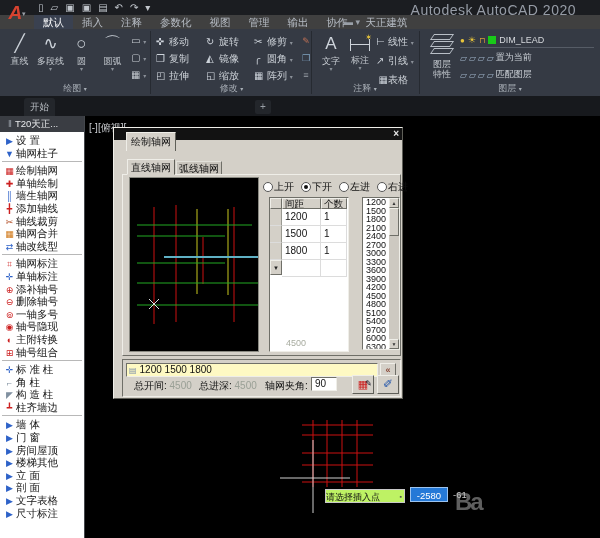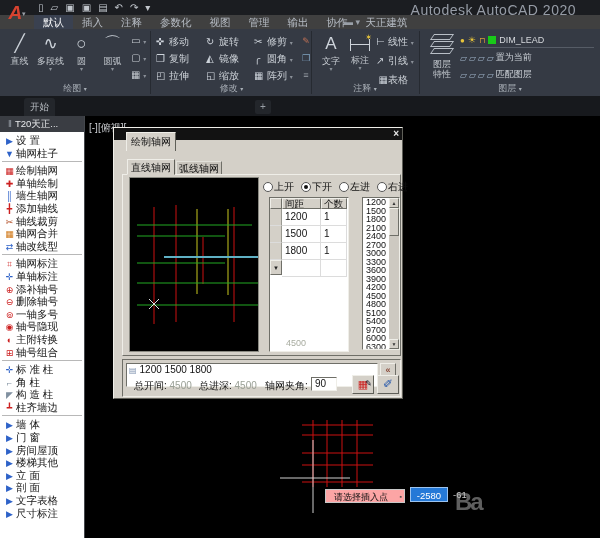--- a/index.html
+++ b/index.html
@@ -77,22 +77,22 @@
   .sbhead{height:16px;background:#3a3d43;color:#e8eaec;font-size:9.5px;line-height:16px;padding-left:8px;}
   .sbhead .grip{color:#9aa0a8;margin-right:3px;}
   .sblist{padding-top:2px;}
   .sbitem{height:12.6px;line-height:12.6px;font-size:10.5px;color:#161616;white-space:nowrap;padding-left:3px;}
   .sbitem .si{display:inline-block;width:13px;font-size:9px;text-align:center;}
   .sbdiv{height:1px;background:#b8b8b8;margin:2px 2px;}
   
   .canvas{position:absolute;left:85px;top:116px;width:515px;height:422px;background:#000;}
   .vplabel{position:absolute;left:4px;top:5px;color:#c9ccd0;font-size:10px;}
   .overlay{position:absolute;left:0;top:0;}
-  .tooltip{position:absolute;left:240px;top:373px;width:80px;height:14px;background:#fca5a5;
-    border:1px solid #c8c8c8;font-size:9px;line-height:14px;color:#111;padding-left:8px;box-sizing:border-box;}
+  .tooltip{position:absolute;left:240px;top:373px;width:80px;height:14px;background:#bef264;
+    border:1px solid #c8c8c8;font-size:9px;line-height:14px;color:#111;padding-left:0;box-sizing:border-box;}
   .tooltip .ti{float:right;margin-right:2px;color:#555;font-size:7px;}
   .coordx{position:absolute;left:325px;top:371px;width:38px;height:15px;background:#2579d7;
     border:1px solid #9cc3ee;color:#fff;font-size:9.5px;line-height:15px;text-align:center;box-sizing:border-box;}
   .coordy{position:absolute;left:368px;top:373px;color:#c8c8c8;font-size:9.5px;}
   .wmark{position:absolute;left:370px;top:372px;color:rgba(190,190,190,.5);font-size:24px;font-weight:bold;letter-spacing:-2px;}
   
   .dlg{position:absolute;left:28px;top:11px;width:290px;height:272px;background:#d4d0c8;
     border:1px solid;border-color:#efeee8 #5f5f58 #5f5f58 #efeee8;box-sizing:border-box;font-size:10.5px;color:#111;}
   .dlgbar{position:absolute;left:0;top:0;width:100%;height:12px;background:#121212;}
   .dlgclose{position:absolute;right:3px;top:0px;color:#e8e8e8;font-size:10px;line-height:12px;font-weight:bold;}
@@ -129,21 +129,21 @@
     border:1px solid;border-color:#6f6f68 #efeee8 #efeee8 #6f6f68;box-sizing:border-box;}
   .plist{position:absolute;left:0;top:0;right:10px;bottom:0;overflow:hidden;}
   .pitem{font-size:9px;line-height:8.5px;height:8.5px;padding-left:3px;color:#111;}
   .vsb{position:absolute;right:0;top:0;bottom:0;width:10px;background:#cdc9c1;}
   .sbbtn{position:absolute;left:0;width:10px;height:10px;background:#d4d0c8;
     border:1px solid;border-color:#efeee8 #6f6f68 #6f6f68 #efeee8;font-size:5px;text-align:center;line-height:9px;color:#333;box-sizing:border-box;}
   .sbthumb{position:absolute;left:0;top:10px;width:10px;height:28px;background:#d4d0c8;
     border:1px solid;border-color:#efeee8 #6f6f68 #6f6f68 #efeee8;box-sizing:border-box;}
   .botpanel{position:absolute;left:8px;top:231px;width:279px;height:38px;
     border:1px solid;border-color:#6f6f68 #efeee8 #efeee8 #6f6f68;box-sizing:border-box;}
-  .spin{position:absolute;left:3px;top:3px;width:252px;height:24px;background:#ffffff;
+  .spin{position:absolute;left:3px;top:3px;width:252px;height:14px;background:#fef9c3;
     border:1px solid;border-color:#6f6f68 #efeee8 #efeee8 #6f6f68;font-size:10px;line-height:12px;
     padding-left:2px;box-sizing:border-box;white-space:nowrap;}
   .spin .si{color:#7288a8;font-size:8px;margin-right:3px;}
   .keybtn{position:absolute;left:257px;top:3px;width:16px;height:14px;background:#d4d0c8;
     border:1px solid;border-color:#efeee8 #6f6f68 #6f6f68 #efeee8;font-size:9px;font-weight:bold;
     color:#8a4a3a;text-align:center;line-height:12px;box-sizing:border-box;}
   .stat{position:absolute;top:19px;font-size:10px;white-space:nowrap;}
   .statval{color:#9aa096;}
   .anginput{position:absolute;left:188px;top:17px;width:26px;height:14px;background:#fff;
     border:1px solid;border-color:#6f6f68 #efeee8 #efeee8 #6f6f68;font-size:10px;line-height:12px;

